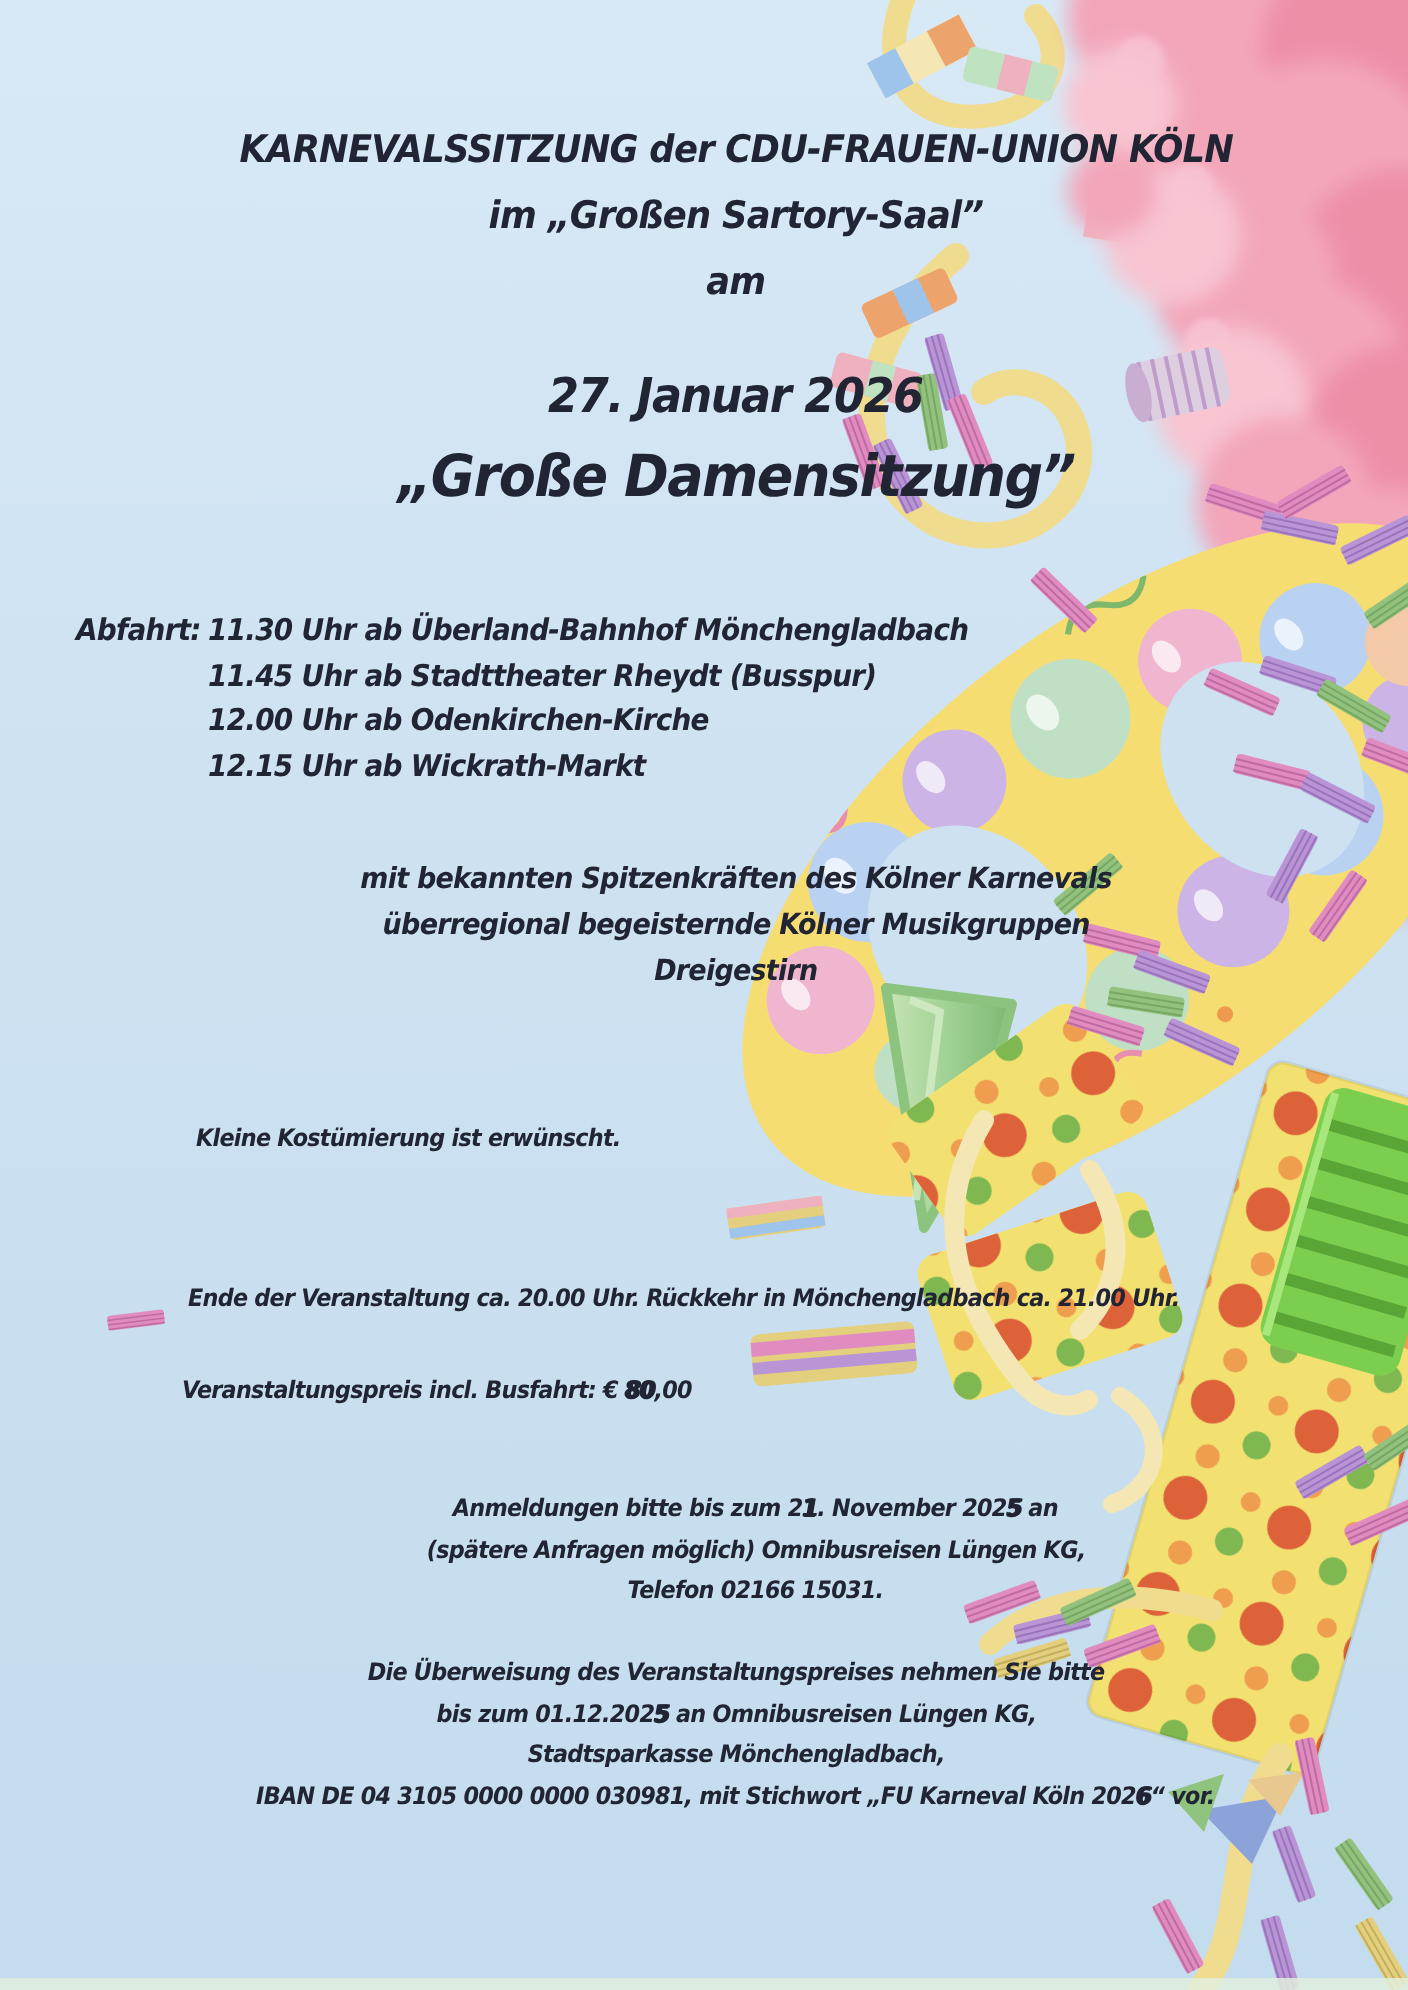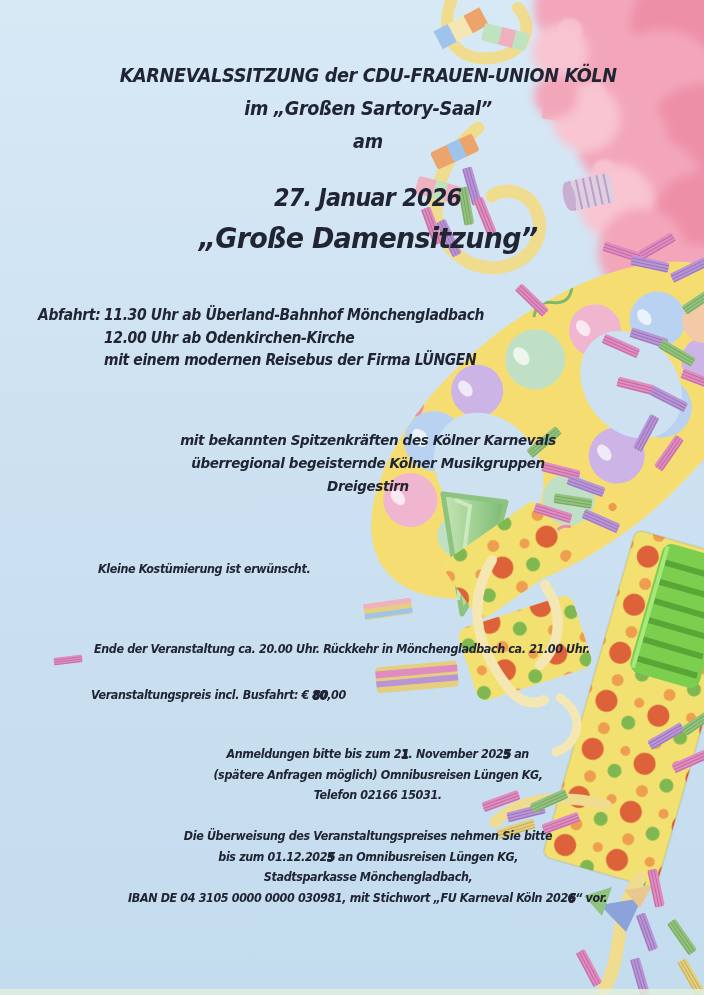--- a/index.html
+++ b/index.html
@@ -286,22 +286,23 @@
     <div class="txt ctr t-title" style="top:66px"><span class="cond">KARNEVALSSITZUNG der  CDU-FRAUEN-UNION KÖLN</span></div>
     <div class="txt ctr t-title" style="top:99px"><span class="cond">im „Großen Sartory-Saal”</span></div>
     <div class="txt ctr t-title" style="top:132px"><span class="cond">am</span></div>
 
     <div class="txt ctr t-big" style="top:186px"><span class="cond">27. Januar 2026</span></div>
     <div class="txt ctr t-sub" style="top:224px"><span class="cond">„Große Damensitzung”</span></div>
 
     <div class="txt t-dep" style="top:308px;left:22px"><span class="condL">Abfahrt:</span></div>
     <div class="txt t-dep" style="top:308px;left:88px">
       <div class="dep-line"><span class="condL">11.30 Uhr ab Überland-Bahnhof Mönchengladbach</span></div>
+      <div class="dep-line"><span class="condL">11.45 Uhr ab Stadttheater Rheydt (Busspur)</span></div>
       <div class="dep-line"><span class="condL">12.00 Uhr ab Odenkirchen-Kirche</span></div>
-      <div class="dep-line"><span class="condL">mit einem modernen Reisebus der Firma LÜNGEN</span></div>
+      <div class="dep-line"><span class="condL">12.15 Uhr ab Wickrath-Markt</span></div>
     </div>
 
     <div class="txt ctr t-body" style="top:433px;font-size:14.5px">
       <div class="prog-line"><span class="cond">mit bekannten Spitzenkräften des Kölner Karnevals</span></div>
       <div class="prog-line"><span class="cond">überregional begeisternde Kölner Musikgruppen</span></div>
       <div class="prog-line"><span class="cond">Dreigestirn</span></div>
     </div>
 
     <div class="txt t-body" style="top:563px;left:82px"><span class="condL">Kleine Kostümierung ist erwünscht.</span></div>
     <div class="txt t-body" style="top:643px;left:78px"><span class="condL">Ende der Veranstaltung ca. 20.00 Uhr. Rückkehr in Mönchengladbach ca. 21.00 Uhr.</span></div>

